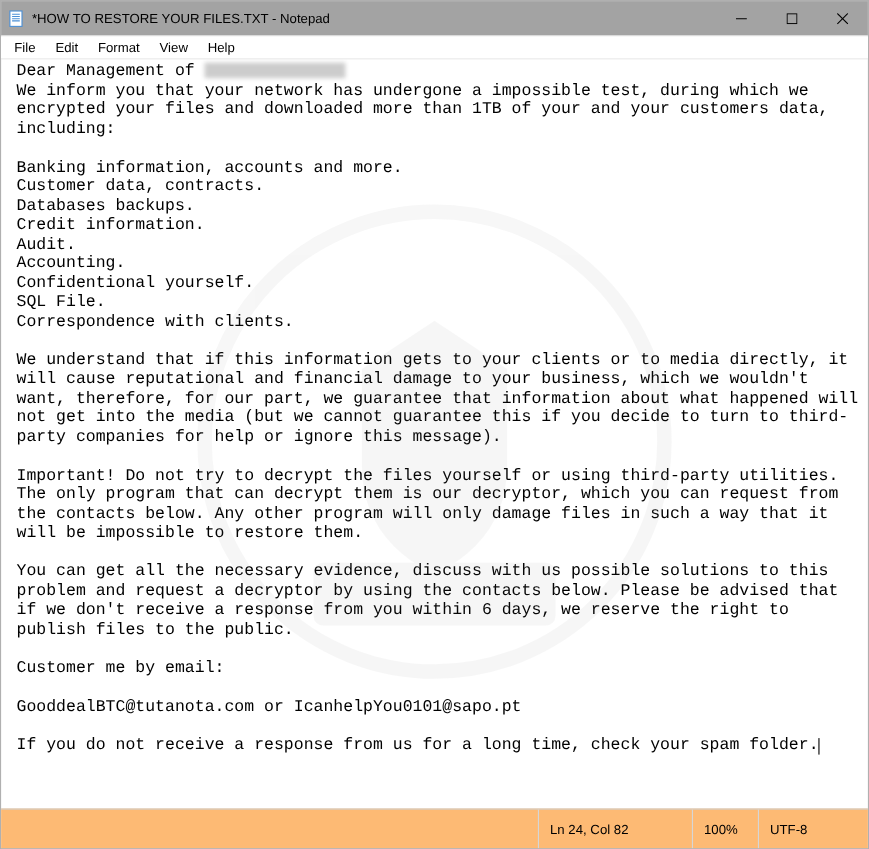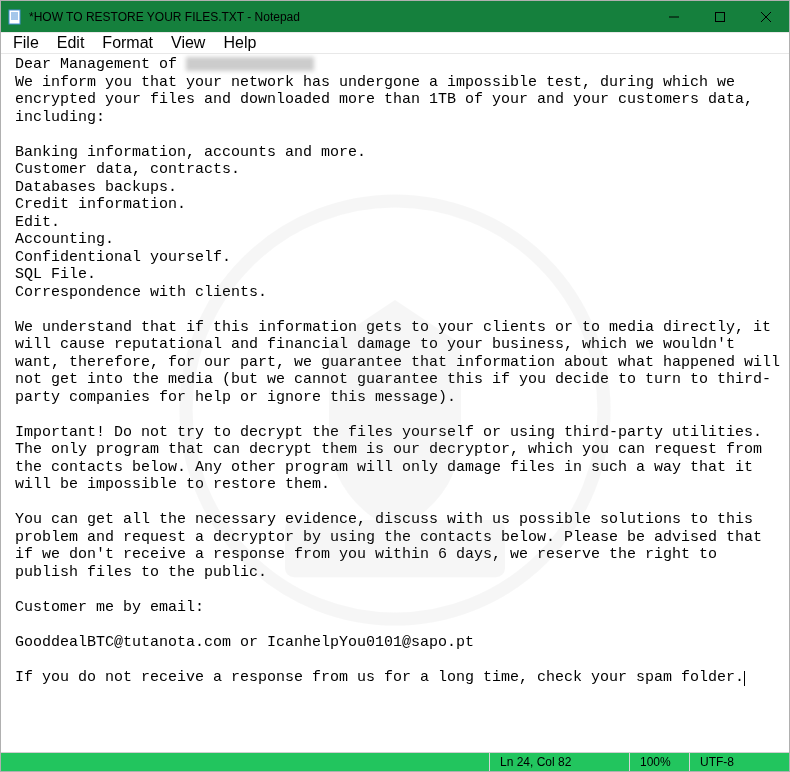--- a/index.html
+++ b/index.html
@@ -16,21 +16,21 @@
       background: #fff;
       border: 1px solid #b0b0b0;
       display: flex;
       flex-direction: column;
       box-shadow: 0 2px 6px rgba(0,0,0,0.15);
     }
     .titlebar {
       height: 32px;
       display: flex;
       align-items: center;
-      background: #15803d;
+      background: #a3a3a3;
       border-bottom: 1px solid #e8e8e8;
       padding-left: 6px;
     }
     .titlebar .notepad-icon {
       width: 16px;
       height: 16px;
       margin-right: 6px;
       display: flex;
       align-items: center;
       justify-content: center;
@@ -49,21 +49,21 @@
       justify-content: center;
       color: #000;
     }
     .win-btn svg { width: 10px; height: 10px; }
     .menubar {
       height: 20px;
       display: flex;
       align-items: center;
       padding: 0 4px;
       background: #fff;
-      font-size: 16px;
+      font-size: 12px;
       gap: 2px;
     }
     .menu-item {
       padding: 1px 8px;
       cursor: pointer;
     }
     .content {
       flex: 1;
       overflow: hidden;
       padding: 2px 4px 2px 14px;
@@ -88,23 +88,23 @@
       position: absolute;
       top: 50%;
       left: 50%;
       transform: translate(-50%, -50%);
       opacity: 0.06;
       pointer-events: none;
       font-family: Arial, sans-serif;
     }
     .watermark svg { width: 440px; height: 440px; }
     .statusbar {
-      height: 19px;
+      height: 36px;
       border-top: 1px solid #d0d0d0;
-      background: #22c55e;
+      background: #fdba74;
       display: flex;
       align-items: center;
       font-size: 12px;
       color: #000;
     }
     .status-cell {
       border-left: 1px solid #d6d6d6;
       padding: 0 10px;
       height: 100%;
       display: flex;
@@ -163,21 +163,21 @@
     <span class="menu-item">Help</span>
   </div>
 
   <div class="content"><span><span>Dear Management of </span><span class="redact"></span></span>
 <span>We inform you that your network has undergone a impossible test, during which we encrypted your files and downloaded more than 1TB of your and your customers data, including:</span>
 
 <span>Banking information, accounts and more.</span>
 <span>Customer data, contracts.</span>
 <span>Databases backups.</span>
 <span>Credit information.</span>
-<span>Edit.</span>
+<span>Audit.</span>
 <span>Accounting.</span>
 <span>Confidentional yourself.</span>
 <span>SQL File.</span>
 <span>Correspondence with clients.</span>
 
 <span>We understand that if this information gets to your clients or to media directly, it will cause reputational and financial damage to your business, which we wouldn't want, therefore, for our part, we guarantee that information about what happened will not get into the media (but we cannot guarantee this if you decide to turn to third-party companies for help or ignore this message).</span>
 
 <span>Important! Do not try to decrypt the files yourself or using third-party utilities. The only program that can decrypt them is our decryptor, which you can request from the contacts below. Any other program will only damage files in such a way that it will be impossible to restore them.</span>
 
 <span>You can get all the necessary evidence, discuss with us possible solutions to this problem and request a decryptor by using the contacts below. Please be advised that if we don't receive a response from you within 6 days, we reserve the right to publish files to the public.</span>

